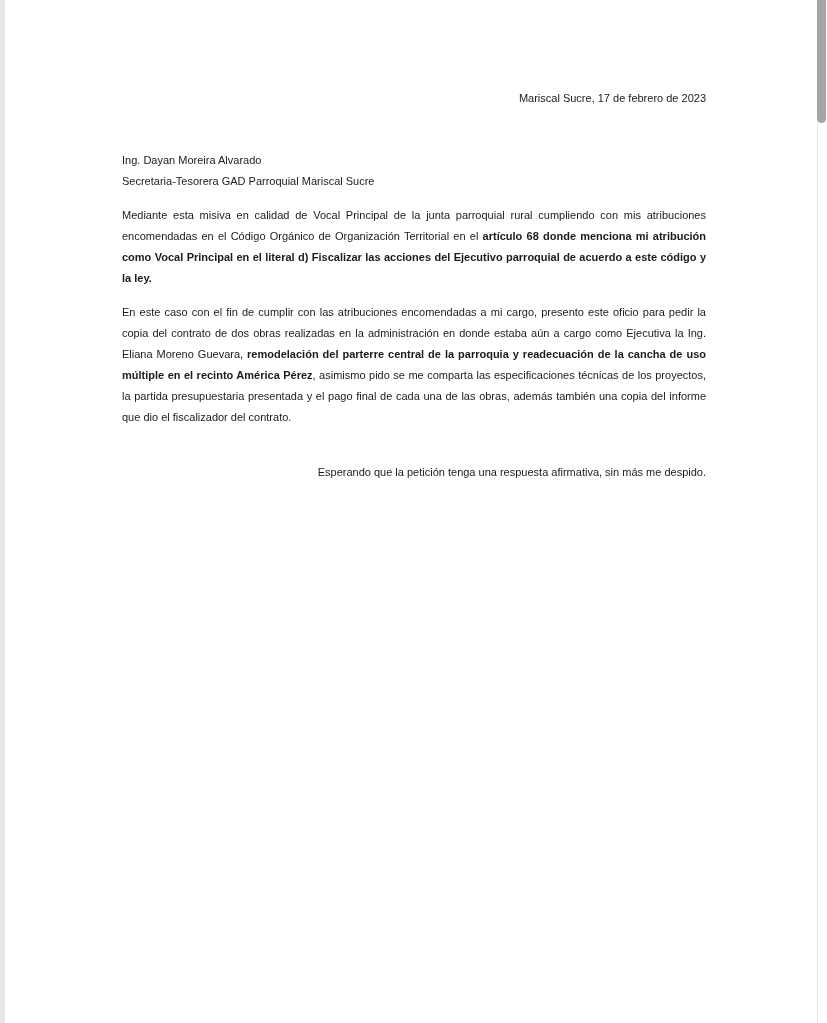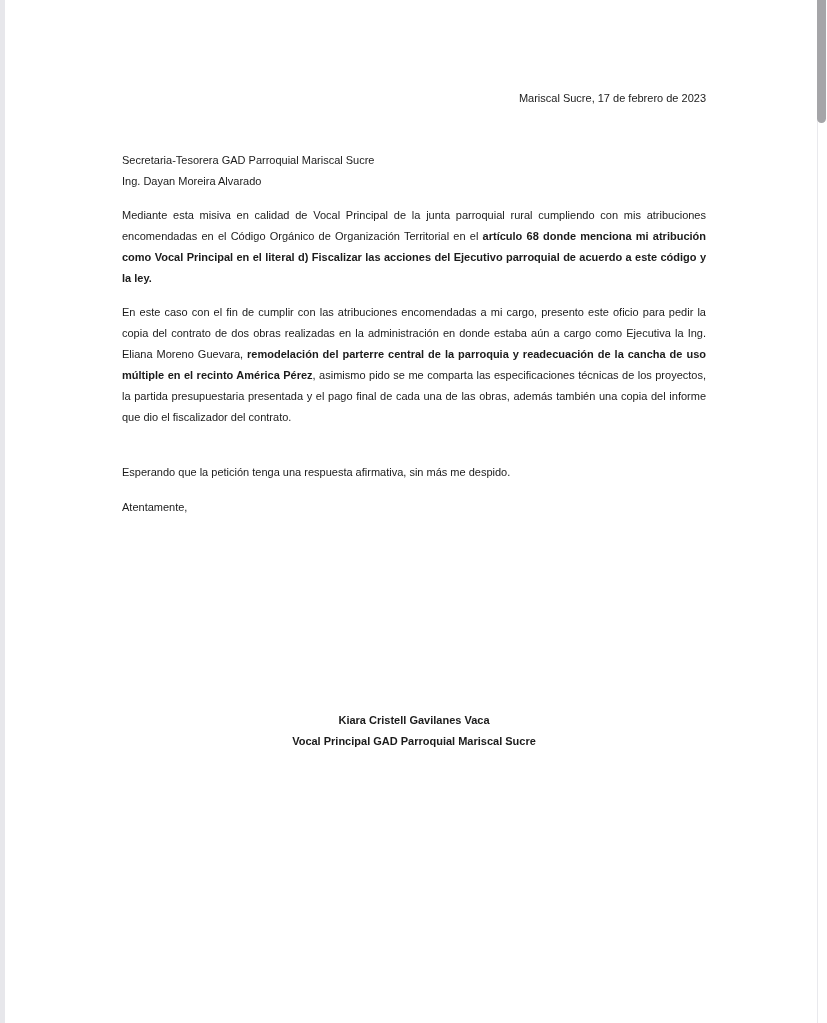--- a/index.html
+++ b/index.html
@@ -36,50 +36,45 @@
     position: absolute; left: 122px; top: 88px;
     width: 584px;
     font-size: 11px;
     line-height: 21px;
   }
   .date-line { text-align: right; margin: 0 0 41px 0; }
   .recipient-line { margin: 0; }
   .salutation { margin: 15px 0 0 0; }
   .para { text-align: justify; margin: 13px 0 0 0; }
   .para.second { }
-  .closing-line { margin-top: 34px; }
+  .closing-line { margin-top: 34px; text-align: right; }
   .farewell-line { margin-top: 14px; }
   .signature-block { margin-top: 192px; text-align: center; font-weight: bold; }
   .signature-block p { margin: 0; }
   b { font-weight: bold; }
 </style>
 </head>
 <body>
 
 <div class="left-edge"></div>
 <div class="right-edge"></div>
 
 <div class="content">
   <p class="date-line">Mariscal Sucre, 17 de febrero de 2023</p>
 
   <div>
+    <p class="recipient-line">Ing. Dayan Moreira Alvarado</p>
     <p class="recipient-line">Secretaria-Tesorera GAD Parroquial Mariscal Sucre</p>
-    <p class="recipient-line">Ing. Dayan Moreira Alvarado</p>
   </div>
 
 
   <p class="para first"><span>Mediante esta misiva en calidad de Vocal Principal de la junta parroquial rural cumpliendo con mis atribuciones encomendadas en el Código Orgánico de Organización Territorial en el </span><b>artículo 68 donde menciona mi atribución como Vocal Principal en el literal d) Fiscalizar las acciones del Ejecutivo parroquial de acuerdo a este código y la ley.</b></p>
 
   <p class="para second"><span>En este caso con el fin de cumplir con las atribuciones encomendadas a mi cargo, presento este oficio para pedir la copia del contrato de dos obras realizadas en la administración en donde estaba aún a cargo como Ejecutiva la Ing. Eliana Moreno Guevara, </span><b>remodelación del parterre central de la parroquia y readecuación de la cancha de uso múltiple en el recinto América Pérez</b><span>, asimismo pido se me comparta las especificaciones técnicas de los proyectos, la partida presupuestaria presentada y el pago final de cada una de las obras, además también una copia del informe que dio el fiscalizador del contrato.</span></p>
 
   <p class="closing-line">Esperando que la petición tenga una respuesta afirmativa, sin más me despido.</p>
 
-  <p class="farewell-line">Atentamente,</p>
 
-  <div class="signature-block">
-    <p>Kiara Cristell Gavilanes Vaca</p>
-    <p>Vocal Principal GAD Parroquial Mariscal Sucre</p>
-  </div>
 </div>
 
 <div class="scrollbar">
   <div class="scrollbar-thumb"></div>
 </div>
 
 </body></html>

